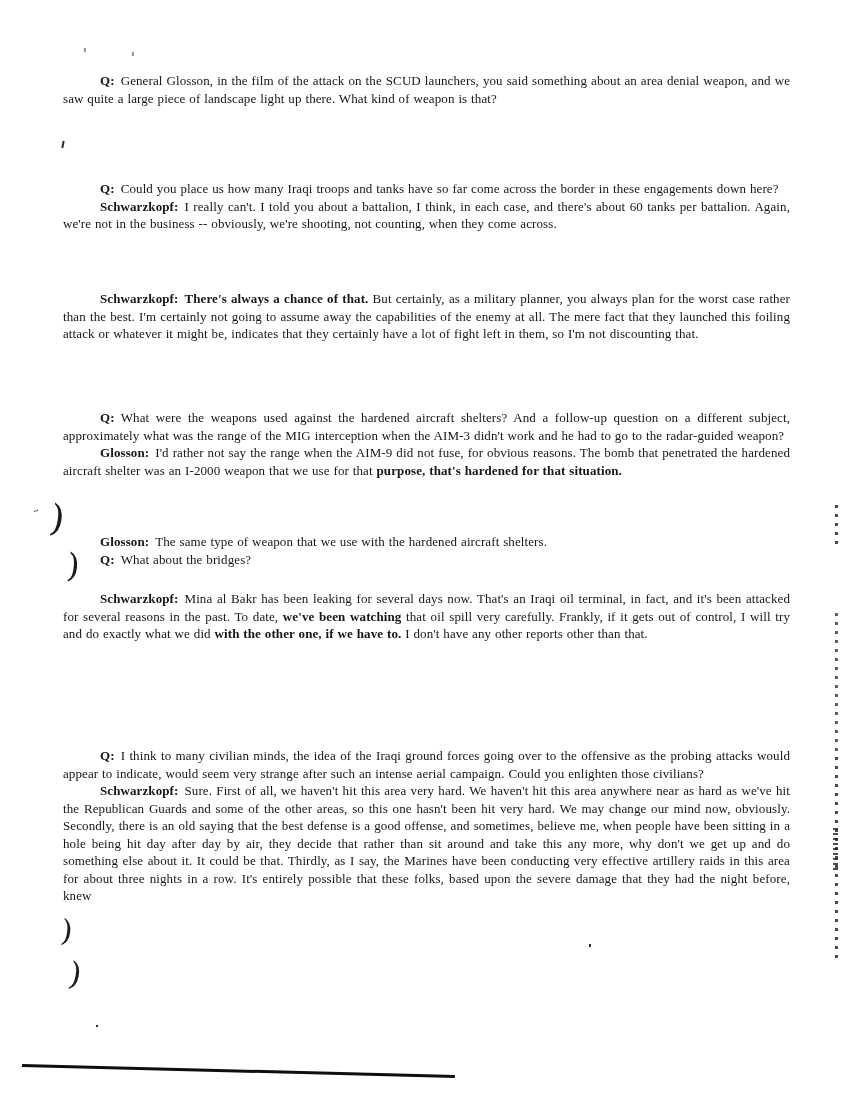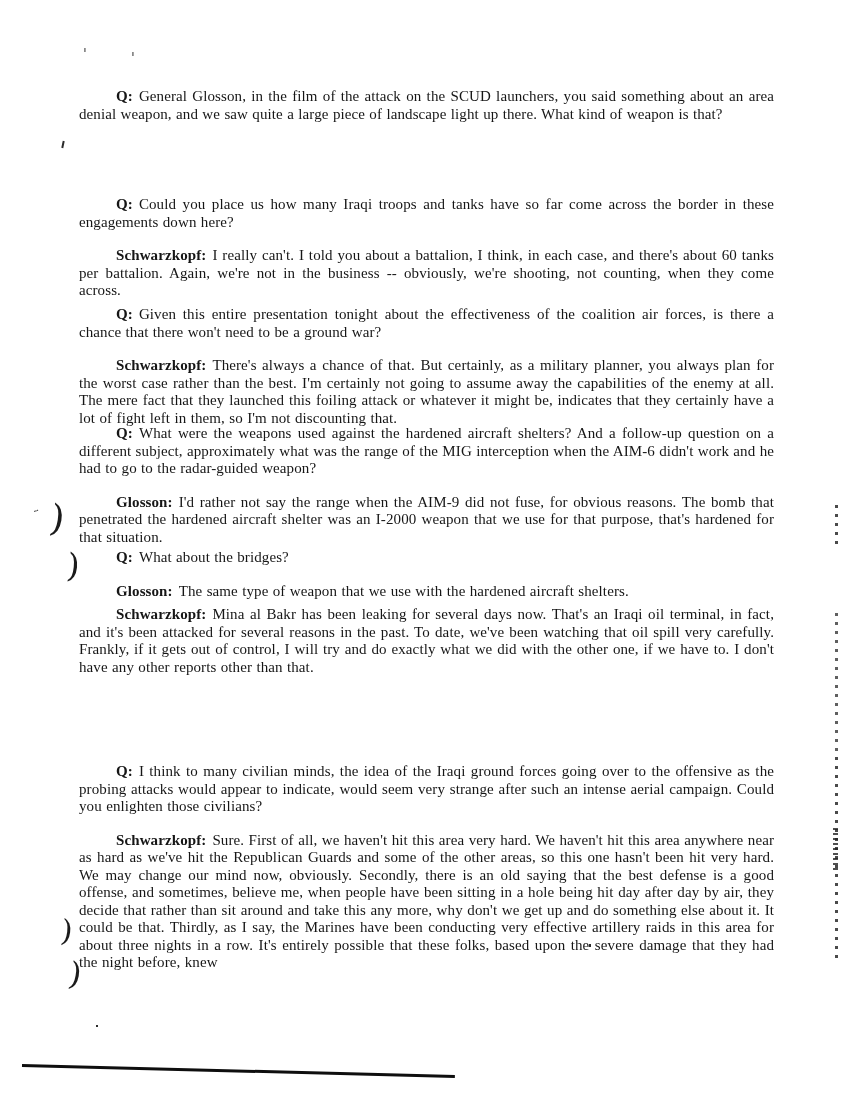--- a/index.html
+++ b/index.html
@@ -7,30 +7,30 @@
     position:relative;
     width:851px; height:1100px;
     margin:0 auto;
     background:#ffffff;
     overflow:hidden;
     font-family:"Liberation Serif", serif;
     color:#161616;
   }
   .qa-group { position:absolute; left:63px; width:727px; }
   .para {
-    margin:16px;
-    font-size:15px;
+    margin:0;
+    font-size:13px;
     line-height:17.5px;
     text-align:justify;
     text-indent:37px;
     letter-spacing:0.1px;
     word-spacing:0.5px;
   }
   .speaker { font-weight:600; margin-right:6px; }
-  .seg-bold { font-weight:400; }
+  .seg-bold { font-weight:700; }
   
   .ink { position:absolute; color:#1b1b1b; font-family:"DejaVu Serif", serif; line-height:1; }
   .paren-1 { left:50px;  top:500px; font-size:37px; transform:rotate(9deg); }
   .paren-2 { left:67px;  top:549px; font-size:33px; transform:rotate(6deg); }
   .paren-3 { left:61px;  top:916px; font-size:30px; transform:rotate(7deg); }
   .paren-4 { left:69px;  top:958px; font-size:32px; transform:rotate(10deg); }
   .dots-1  { left:33px;  top:506px; font-size:11px; letter-spacing:-2px; transform:rotate(-18deg); opacity:.75; }
   .tick-1  { left:83px;  top:47px;  font-size:14px; opacity:.85; }
   .tick-2  { left:131px; top:51px;  font-size:14px; opacity:.85; }
   
@@ -72,42 +72,39 @@
     <p class="para">
       <span class="speaker">Q:</span><span>Could you place us how many Iraqi troops and tanks have so far come across the border in these engagements down here?</span>
     </p>
     <p class="para">
       <span class="speaker">Schwarzkopf:</span><span>I really can't. I told you about a battalion, I think, in each case, and there's about 60 tanks per battalion. Again, we're not in the business -- obviously, we're shooting, not counting, when they come across.</span>
     </p>
   </div>
 
   <div class="qa-group" style="top:290px">
     <p class="para">
-      <span class="speaker">Q:</span><span>Given this entire presentation tonight about the effectiveness of the coalition air forces, is there a chance that there won't need to be a ground war?</span>
-    </p>
-    <p class="para">
       <span class="speaker">Schwarzkopf:</span><span class="seg-bold">There's always a chance of that.</span><span> But certainly, as a military planner, you always plan for the worst case rather than the best. I'm certainly not going to assume away the capabilities of the enemy at all. The mere fact that they launched this foiling attack or whatever it might be, indicates that they certainly have a lot of fight left in them, so I'm not discounting that.</span>
     </p>
   </div>
 
   <div class="qa-group" style="top:409px">
     <p class="para">
-      <span class="speaker">Q:</span><span>What were the weapons used against the hardened aircraft shelters? And a follow-up question on a different subject, approximately what was the range of the MIG interception when the AIM-6 didn't work and he had to go to the radar-guided weapon?</span>
+      <span class="speaker">Q:</span><span>What were the weapons used against the hardened aircraft shelters? And a follow-up question on a different subject, approximately what was the range of the MIG interception when the AIM-3 didn't work and he had to go to the radar-guided weapon?</span>
     </p>
     <p class="para">
       <span class="speaker">Glosson:</span><span>I'd rather not say the range when the AIM-9 did not fuse, for obvious reasons. The bomb that penetrated the hardened aircraft shelter was an I-2000 weapon that we use for that </span><span class="seg-bold">purpose, that's hardened for that situation.</span>
     </p>
   </div>
 
   <div class="qa-group" style="top:533px">
     <p class="para">
-      <span class="speaker">Q:</span><span>What about the bridges?</span>
+      <span class="speaker">Glosson:</span><span>The same type of weapon that we use with the hardened aircraft shelters.</span>
     </p>
     <p class="para">
-      <span class="speaker">Glosson:</span><span>The same type of weapon that we use with the hardened aircraft shelters.</span>
+      <span class="speaker">Q:</span><span>What about the bridges?</span>
     </p>
   </div>
 
   <div class="qa-group" style="top:590px">
     <p class="para">
       <span class="speaker">Schwarzkopf:</span><span>Mina al Bakr has been leaking for several days now. That's an Iraqi oil terminal, in fact, and it's been attacked for several reasons in the past. To date, </span><span class="seg-bold">we've been watching</span><span> that oil spill very carefully. Frankly, if it gets out of control, I will try and do exactly what we did </span><span class="seg-bold">with the other one, if we have to.</span><span> I don't have any other reports other than that.</span>
     </p>
   </div>
 
   <div class="qa-group" style="top:747px">

